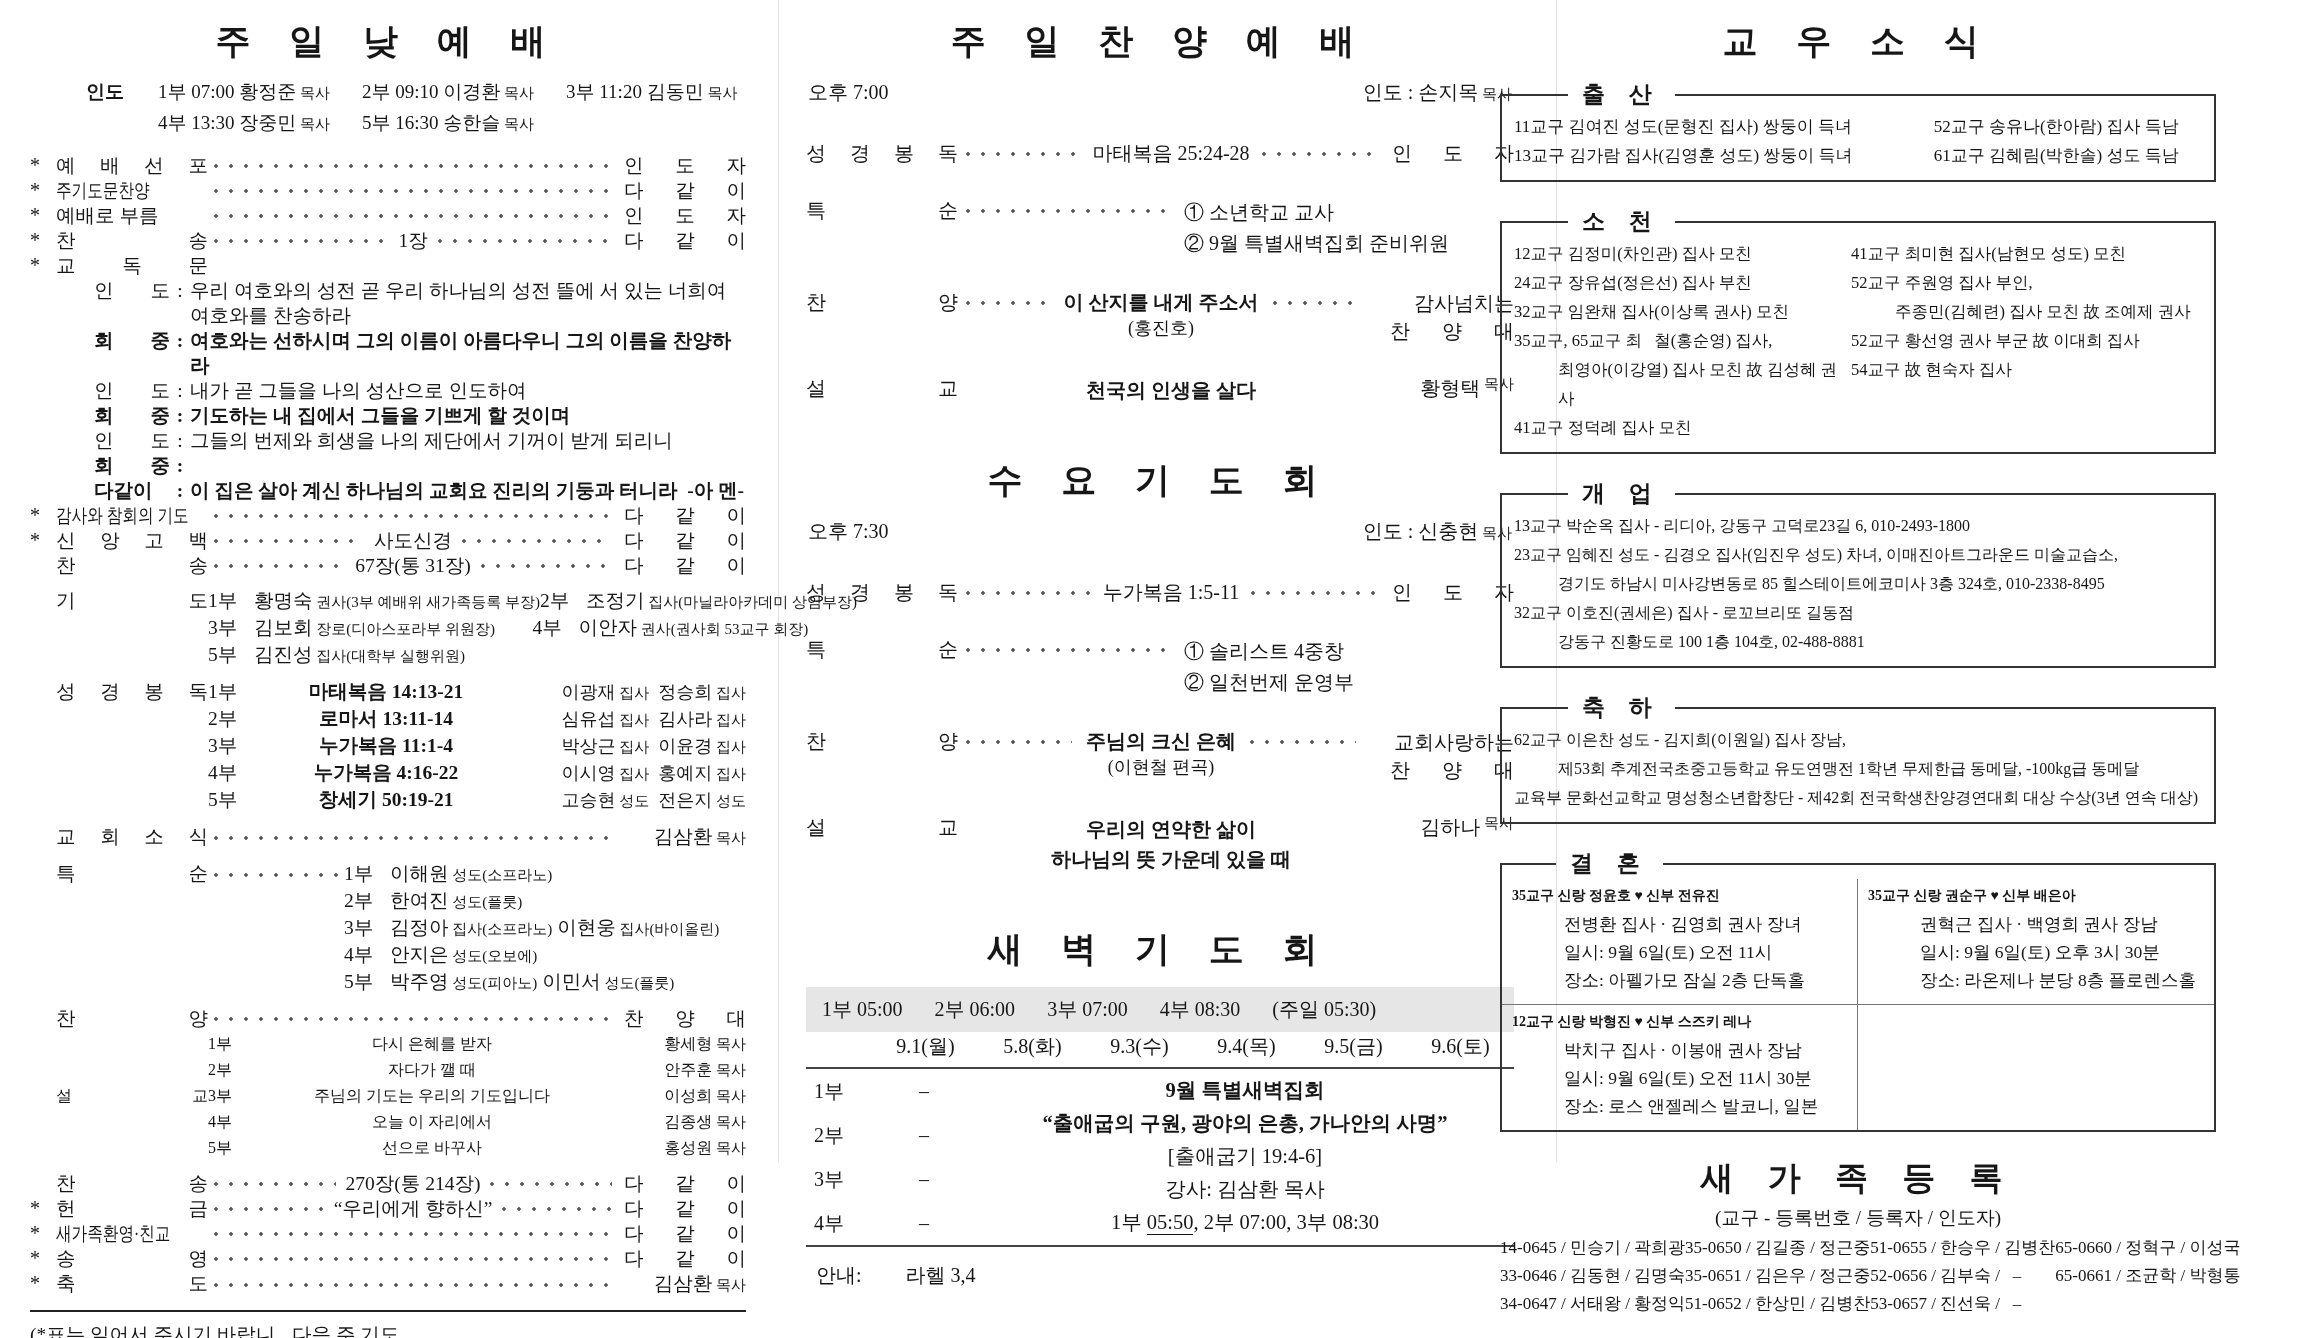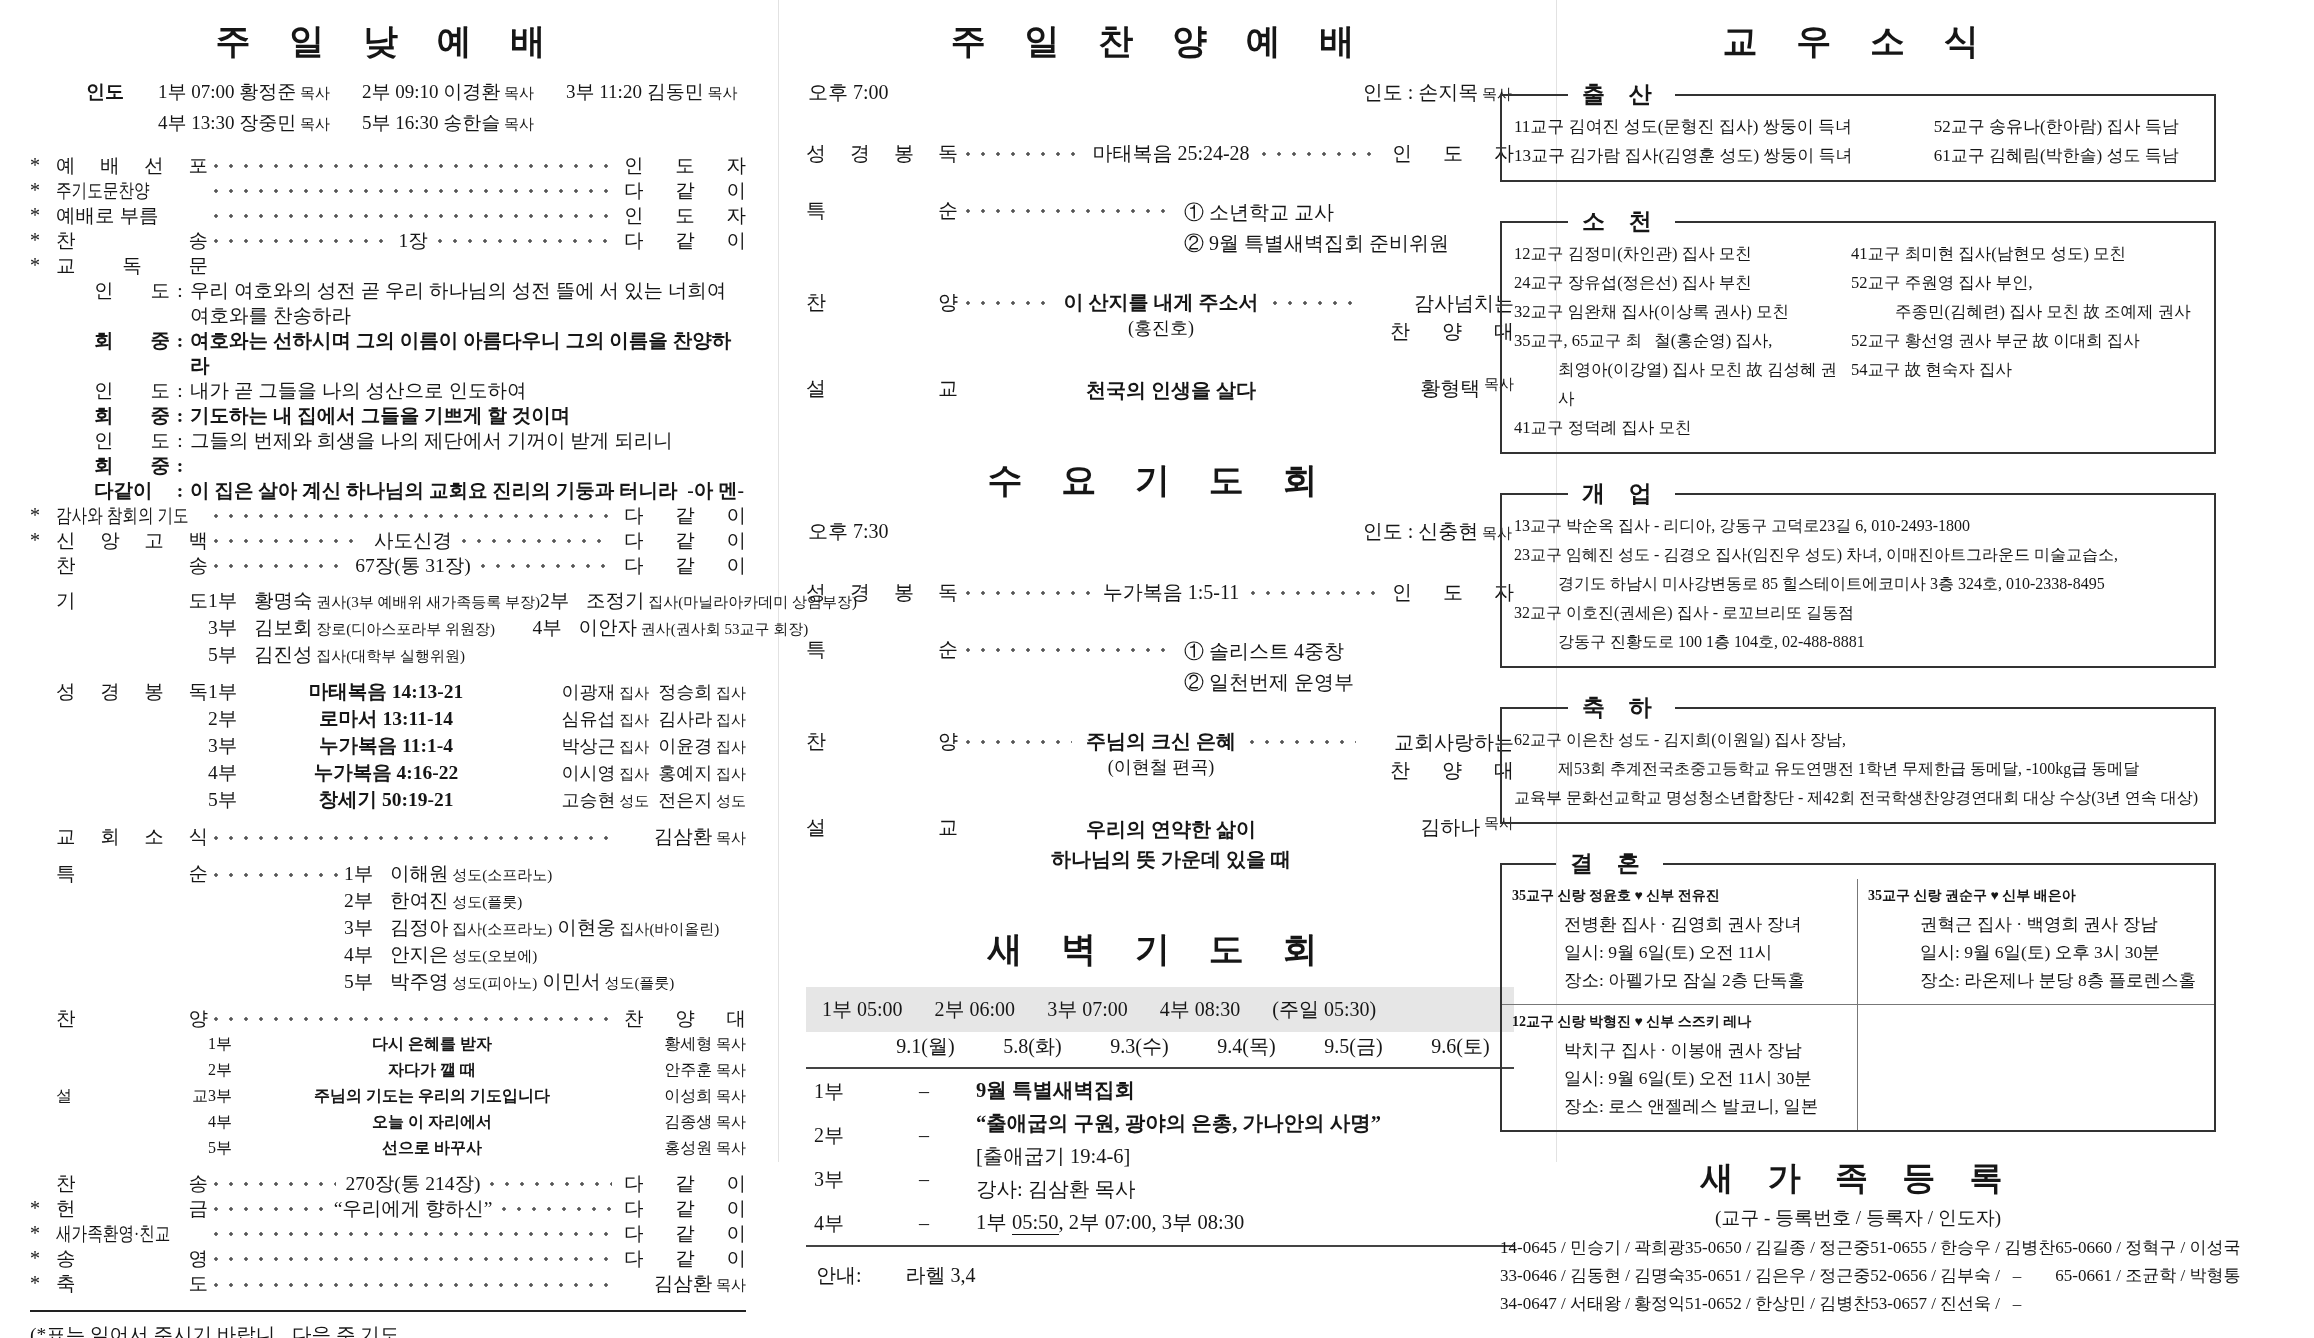--- a/index.html
+++ b/index.html
@@ -43,21 +43,21 @@
 .sc-row{display:flex;align-items:baseline;line-height:25px}
 .sc-num{width:56px;flex:none}
 .sc-p{flex:1;text-align:center;font-weight:700;white-space:nowrap}
 .sc-r{width:238px;flex:none;text-align:right;font-size:18px;white-space:nowrap}
 .spec-row{display:flex;align-items:baseline;line-height:25px}
 .spec-fill{flex:1;align-self:center}
 .spec-item{width:402px;flex:none;display:flex;align-items:baseline;white-space:nowrap}
 .sp-num{width:46px;flex:none}
 .serm-row{display:flex;align-items:baseline;line-height:25px}
 .serm-num{width:60px;flex:none}
-.serm-t{flex:1;text-align:center;font-weight:700;white-space:nowrap}
+.serm-t{flex:1;text-align:center;font-weight:400;white-space:nowrap}
 .pslot{min-width:150px;display:flex;justify-content:flex-end;align-items:baseline;white-space:nowrap}
 .lfoot{border-top:2px solid #222;margin-top:12px;padding-top:9px;display:flex;font-size:19.5px}
 .lf-note{width:262px;flex:none}
 .lf-title{margin-bottom:5px}
 
 .mhead{display:flex;justify-content:space-between;align-items:baseline;font-size:20px;margin:8px 2px 34px}
 .mrow{display:flex;align-items:flex-start;font-size:20px;margin-bottom:30px}
 .mlbl{width:152px;flex:none;text-align:justify;text-align-last:justify;white-space:nowrap}
 .mdots{flex:1;height:6px;margin:11px 8px 0;
   background-image:radial-gradient(circle at 2px 3px,#555 1.5px,transparent 1.9px);
@@ -75,21 +75,21 @@
 .mser-c{flex:1;text-align:center;font-weight:700;line-height:30px}
 .dawn{margin-top:10px}
 .dawn-band{background:#e6e6e6;display:flex;gap:32px;padding:9px 16px;font-size:20px;white-space:nowrap}
 .dawn-dates{display:grid;grid-template-columns:66px repeat(6,1fr);padding:1px 0 7px;font-size:20px}
 .dawn-dates span{text-align:center}
 .dawn-topline{border-top:2.5px solid #444}
 .dawn-grid{display:grid;grid-template-columns:66px 104px 1fr}
 .dg-lab{line-height:44px;padding-left:8px;font-size:20px}
 .dg-dash{line-height:44px;text-align:center;font-size:20px}
 .dg-merged{grid-column:3;grid-row:1/5;display:flex;flex-direction:column;justify-content:space-between;
-  padding:7px 0 9px;font-size:20.5px}
+  padding:7px 0 9px;text-align:center;font-size:20.5px}
 .dg-merged .u{border-bottom:1.8px solid #111;padding-bottom:1px}
 .dawn-botline{border-top:2px solid #444}
 .dawn-notice{display:flex;gap:44px;padding:15px 10px 0;font-size:20px}
 
 fieldset.box{border:2px solid #333;margin:0 0 24px;padding:2px 12px 10px;min-inline-size:0}
 legend.box-t{margin-left:54px;padding:0 14px;font-size:23px;font-weight:700;letter-spacing:9px;white-space:nowrap}
 .entry{font-size:17px;line-height:29px;white-space:pre-wrap}
 .small-e .entry{font-size:16.5px}
 .tiny-e .entry{font-size:16px}
 .indent{padding-left:44px}

